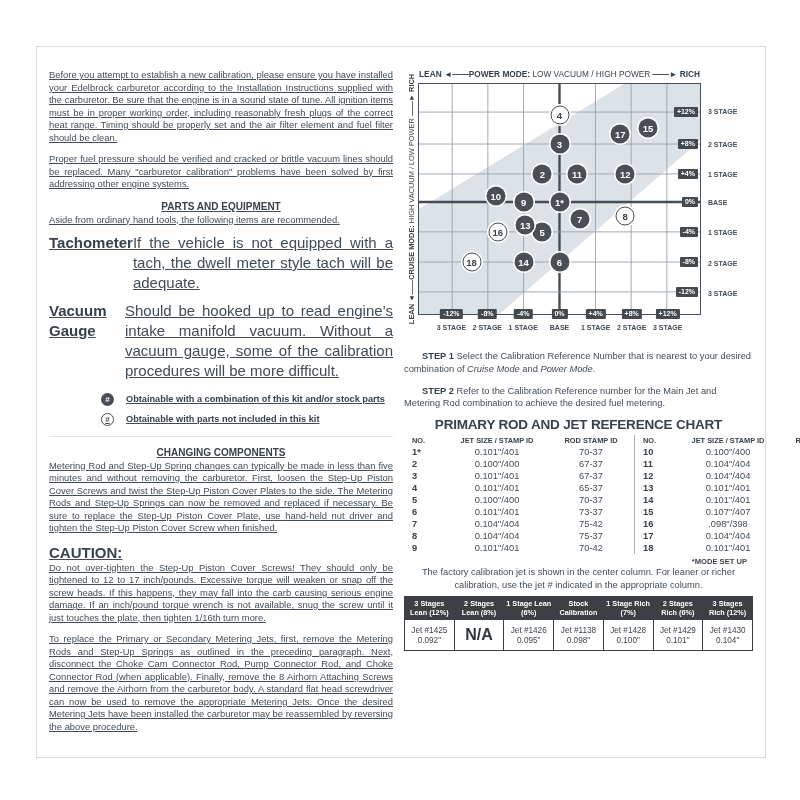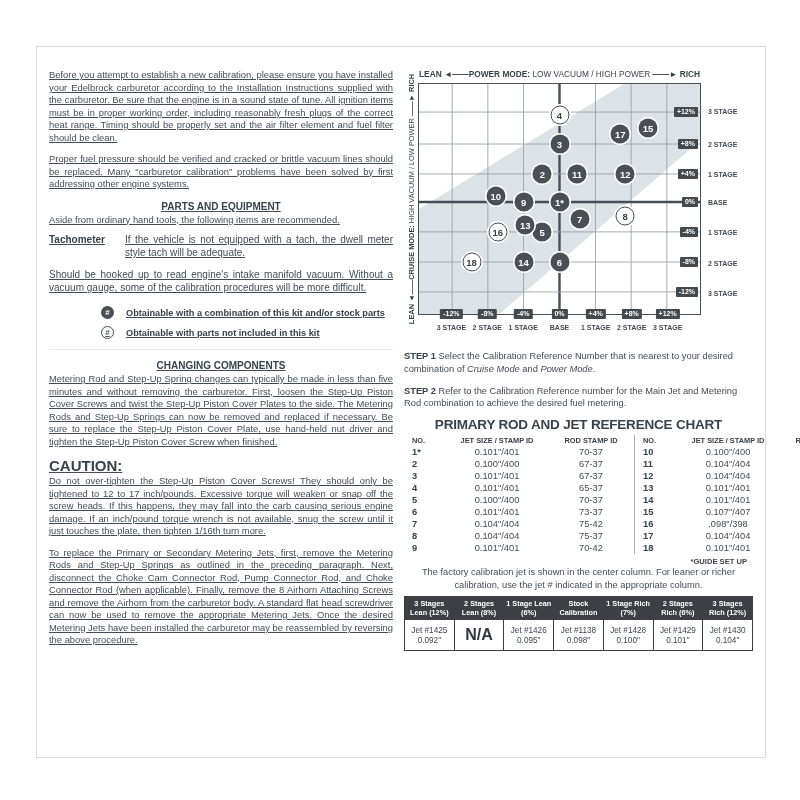--- a/index.html
+++ b/index.html
@@ -8,21 +8,21 @@
     border:1px solid #d8dadc;box-sizing:border-box;padding:14px 12px 0 12px;background:#fff;}
   
   .title{font-size:18.5px;font-weight:bold;letter-spacing:-0.3px;color:#37424d;
     text-align:center;padding-bottom:9px;border-bottom:1px solid #c8cdd1;}
   .cols{display:flex;gap:11px;margin-top:8px;}
   .lcol{width:344px;flex:0 0 344px;text-decoration:underline;}
   .rcol{flex:1;min-width:0;}
   
   .para{font-size:9.4px;line-height:1.33;text-align:justify;margin:0 0 9px 0;}
   .h-center{font-size:10px;font-weight:bold;color:#37424d;text-align:center;margin:10px 0 2px 0;}
-  .def-row{display:flex;font-size:10px;line-height:1.33;margin:0 0 8px 0;}
+  .def-row{display:flex;font-size:15px;line-height:1.33;margin:0 0 8px 0;}
   .def-term{flex:0 0 76px;font-weight:bold;color:#37424d;}
   .def-desc{flex:1;text-align:justify;}
   .legend{margin:12px 0 0 52px;}
   .legend-row{display:flex;align-items:center;margin-bottom:7px;font-size:9.2px;font-weight:bold;color:#37424d;}
   .dot{width:13px;height:13px;border-radius:50%;display:flex;align-items:center;justify-content:center;
     font-size:8px;font-weight:bold;margin-right:12px;box-sizing:border-box;}
   .dot.filled{background:#4a4f55;color:#fff;}
   .dot.open{background:#fff;border:1.3px solid #4a4f55;color:#4a4f55;}
   .soft-rule{border:none;border-top:1px solid #e3e5e7;margin:10px 0 0 0;}
   .caution-h{font-size:15px;font-weight:bold;color:#37424d;margin:9px 0 1px 0;}
@@ -47,21 +47,21 @@
   .stage-col{flex:0 0 48px;height:232px;position:relative;}
   .stage-lbl{position:absolute;left:7px;transform:translateY(-50%);font-size:7px;font-weight:bold;
     color:#414b55;white-space:nowrap;}
   .xaxis{position:relative;width:283px;height:26px;margin-left:0;}
   .col-badge{top:-6px;transform:translateX(-50%);}
   .xstage{position:absolute;top:9px;transform:translateX(-50%);font-size:7px;font-weight:bold;
     color:#414b55;white-space:nowrap;}
   
   .steps{margin-top:6px;}
   .step{font-size:9.3px;line-height:1.34;margin-bottom:7px;}
-  .step b{color:#37424d;}
+  .step b{color:#37424d;margin-left:18px;}
   
   .sec-h{font-size:13.5px;font-weight:bold;color:#37424d;text-align:center;margin:8px 0 3px 0;letter-spacing:-0.2px;}
   table.primary{width:100%;border-collapse:collapse;table-layout:fixed;}
   table.primary th{font-size:7.4px;font-weight:bold;color:#37424d;padding:1px 0;}
   table.primary td{font-size:9.3px;padding:1px 0;text-align:center;}
   table.primary td.no{font-weight:bold;color:#37424d;text-align:left;padding-left:8px;}
   table.primary th.no{text-align:left;padding-left:8px;}
   table.primary .divl{border-right:1px solid #a7adb3;}
   .footnote{font-size:7.6px;font-weight:bold;color:#3c454f;text-align:right;padding:3px 6px 0 0;}
   
@@ -87,20 +87,21 @@
       <p class="para">Proper fuel pressure should be verified and cracked or brittle vacuum lines should be replaced. Many "carburetor calibration" problems have been solved by first addressing other engine systems.</p>
 
       <div class="h-center">PARTS AND EQUIPMENT</div>
       <p class="para" style="margin-bottom:7px">Aside from ordinary hand tools, the following items are recommended.</p>
 
       <div class="def-row">
         <div class="def-term">Tachometer</div>
         <div class="def-desc">If the vehicle is not equipped with a tach, the dwell meter style tach will be adequate.</div>
       </div>
       <div class="def-row">
+        <div class="def-term">Vacuum Gauge</div>
         <div class="def-desc">Should be hooked up to read engine's intake manifold vacuum. Without a vacuum gauge, some of the calibration procedures will be more difficult.</div>
       </div>
 
       <div class="legend">
         <div class="legend-row">
           <span class="dot filled">#</span>
           <span>Obtainable with a combination of this kit and/or stock parts</span>
         </div>
         <div class="legend-row">
           <span class="dot open">#</span>
@@ -292,21 +293,21 @@
             <tr>
               <td class="no">9</td>
               <td>0.101"/401</td>
               <td class="divl">70-42</td>
               <td class="no">18</td>
               <td>0.101"/401</td>
               <td>73-47</td>
             </tr>
           </tbody>
       </table>
-      <div class="footnote">*GUIDE SET UP</div>
+      <div class="footnote">*MODE SET UP</div>
 
       <p class="sec2-intro">The factory calibration jet is shown in the center column. For leaner or richer calibration, use the jet # indicated in the appropriate column.</p>
       <table class="secondary">
         <thead>
             <tr id="secondary-head">
               <th>3 Stages Lean (12%)</th>
               <th>2 Stages Lean (8%)</th>
               <th>1 Stage Lean (6%)</th>
               <th>Stock Calibration</th>
               <th>1 Stage Rich (7%)</th>

